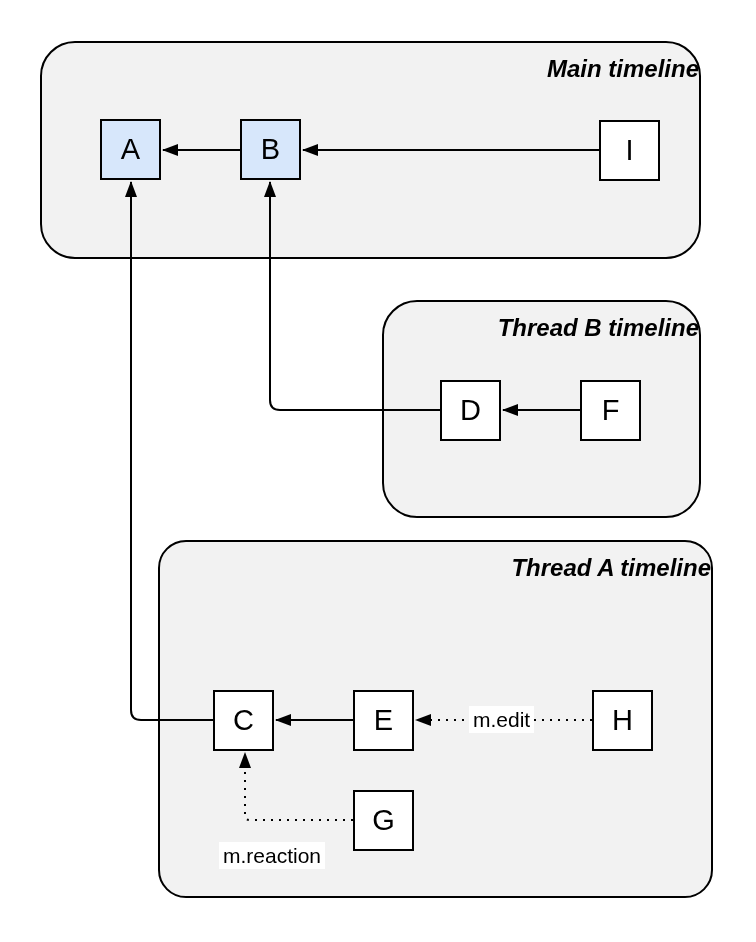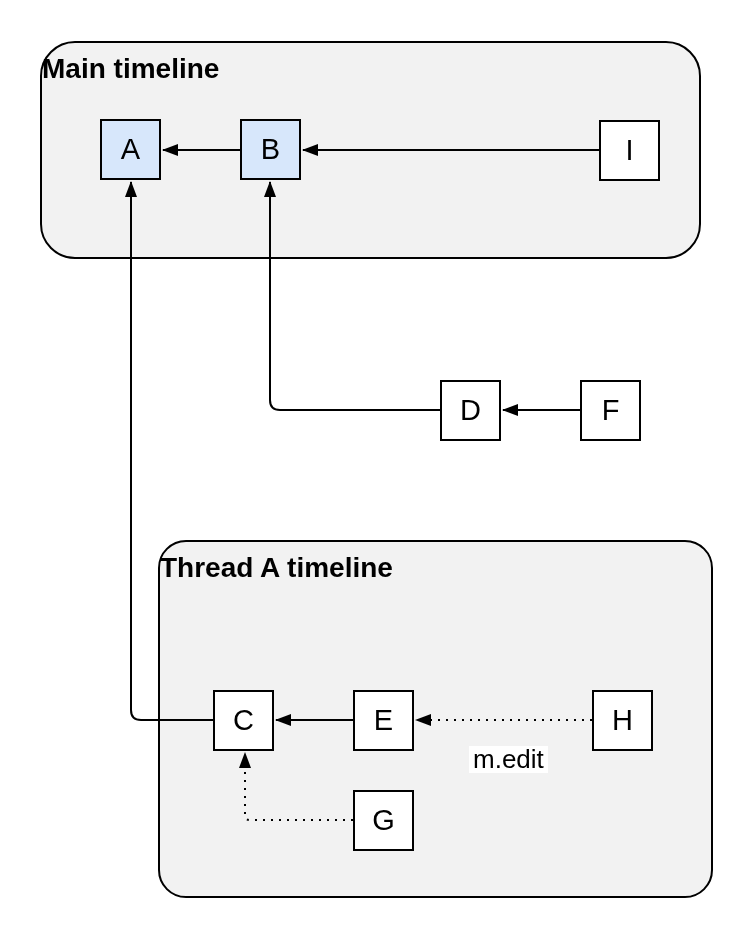--- a/index.html
+++ b/index.html
@@ -18,25 +18,26 @@
   .group {
     position: absolute;
     background: var(--group_fill, #f2f2f2);
     border: 2px solid var(--stroke, #000);
   }
   .group-title {
     position: absolute;
     top: 13px;
     left: 0;
     right: 0;
-    text-align: left;
+    text-align: right;
     font-weight: bold;
-    font-size: 28px;
+    font-size: 24px;
     line-height: 26px;
     color: var(--text, #000);
+    font-style: italic;
   }
   .node {
     position: absolute;
     width: 61px;
     height: 61px;
     background: var(--node_white, #fff);
     border: 2px solid var(--stroke, #000);
     display: flex;
     align-items: center;
     justify-content: center;
@@ -53,37 +54,39 @@
   }
   .edge {
     stroke: var(--stroke, #000);
     stroke-width: 2;
     fill: none;
   }
   .edge.dotted { stroke-dasharray: 2 6; }
   .edge-label {
     position: absolute;
     background: var(--label_bg, #fff);
-    font-size: 26px;
+    font-size: 21px;
     line-height: 25px;
     padding: 1px 4px;
     color: var(--text, #000);
     white-space: nowrap;
-    margin-top: 40px;
   }
 </style>
 </head>
 <body>
 
 <div class="canvas">
 
   <div class="group" style="left:40px; top:41px; width:661px; height:218px; border-radius:35px;">
     <div class="group-title">Main timeline</div>
   </div>
 
+  <div class="group" style="left:382px; top:300px; width:319px; height:218px; border-radius:35px;">
+    <div class="group-title">Thread B timeline</div>
+  </div>
 
   <div class="group" style="left:158px; top:540px; width:555px; height:358px; border-radius:28px;">
     <div class="group-title">Thread A timeline</div>
   </div>
 
   <svg class="edges" viewBox="0 0 756 942">
     <defs>
       <marker id="arrow" viewBox="0 0 16 12" markerWidth="16" markerHeight="12" refX="15" refY="6" orient="auto" markerUnits="userSpaceOnUse">
         <path d="M0,0 L16,6 L0,12 Z" fill="#000000"></path>
       </marker>
@@ -122,14 +125,15 @@
     <span>E</span>
   </div>
   <div class="node" style="left:592px; top:690px;">
     <span>H</span>
   </div>
   <div class="node" style="left:353px; top:790px;">
     <span>G</span>
   </div>
 
   <div class="edge-label" style="left:469px; top:706px;">m.edit</div>
+  <div class="edge-label" style="left:219px; top:842px;">m.reaction</div>
 
 </div>
 
 </body></html>

